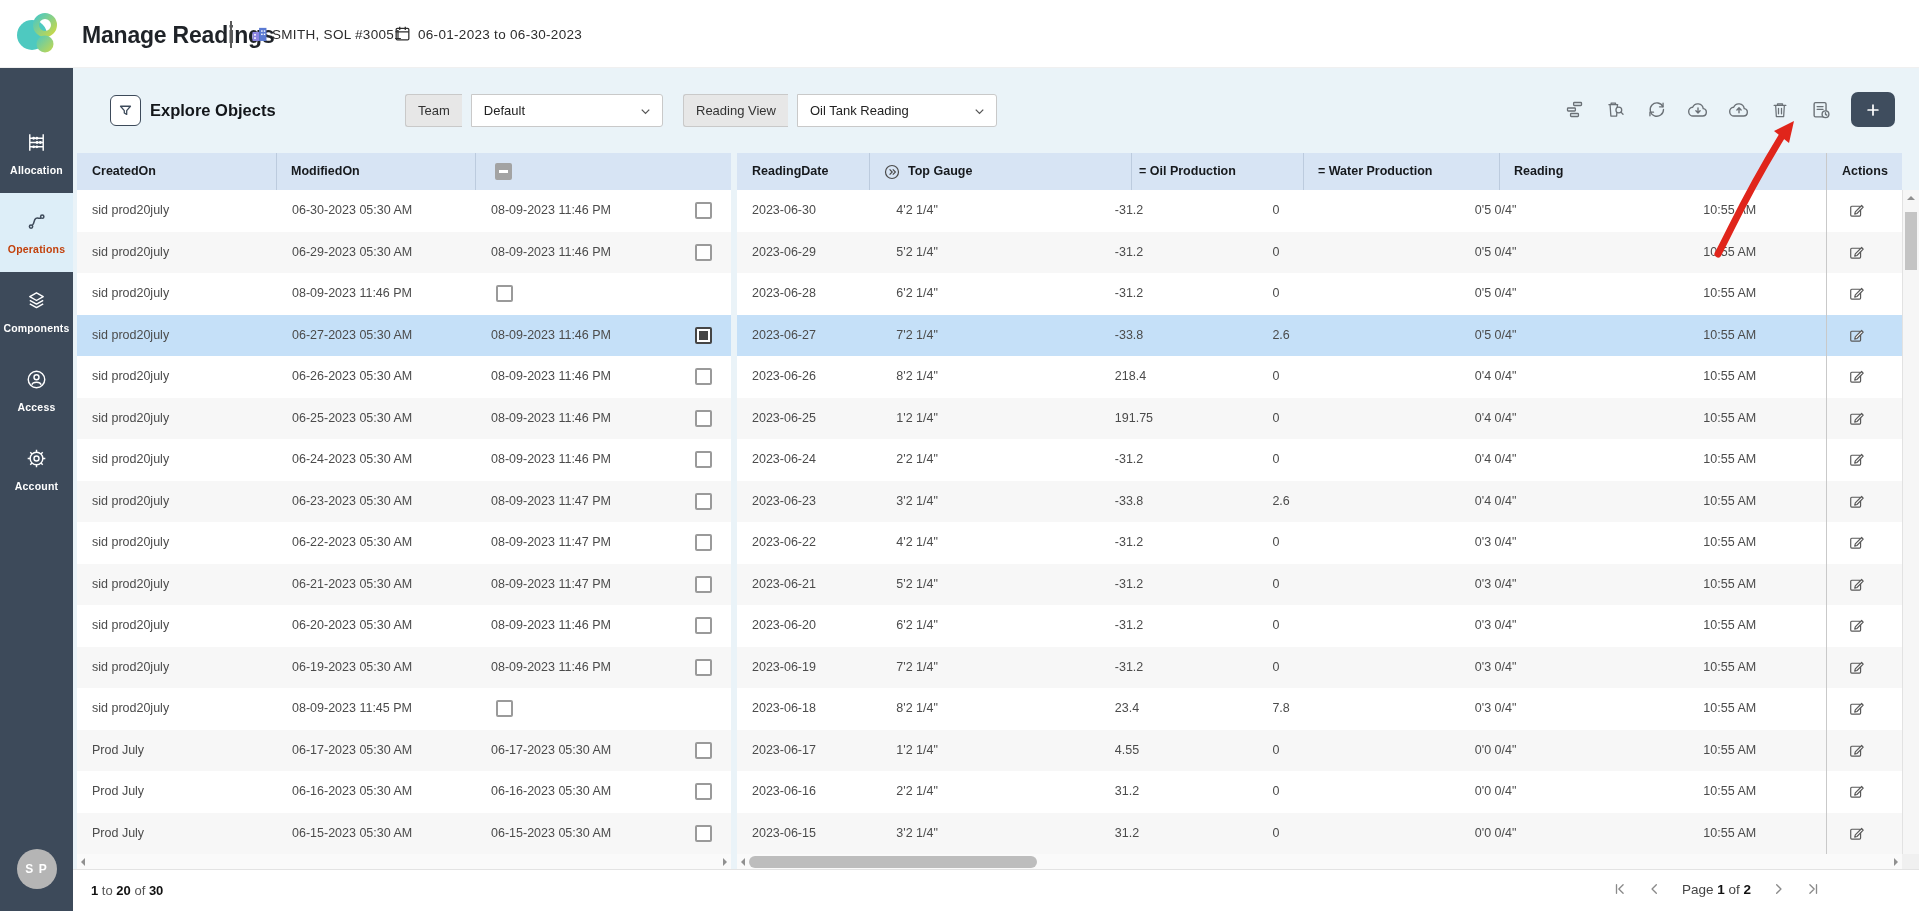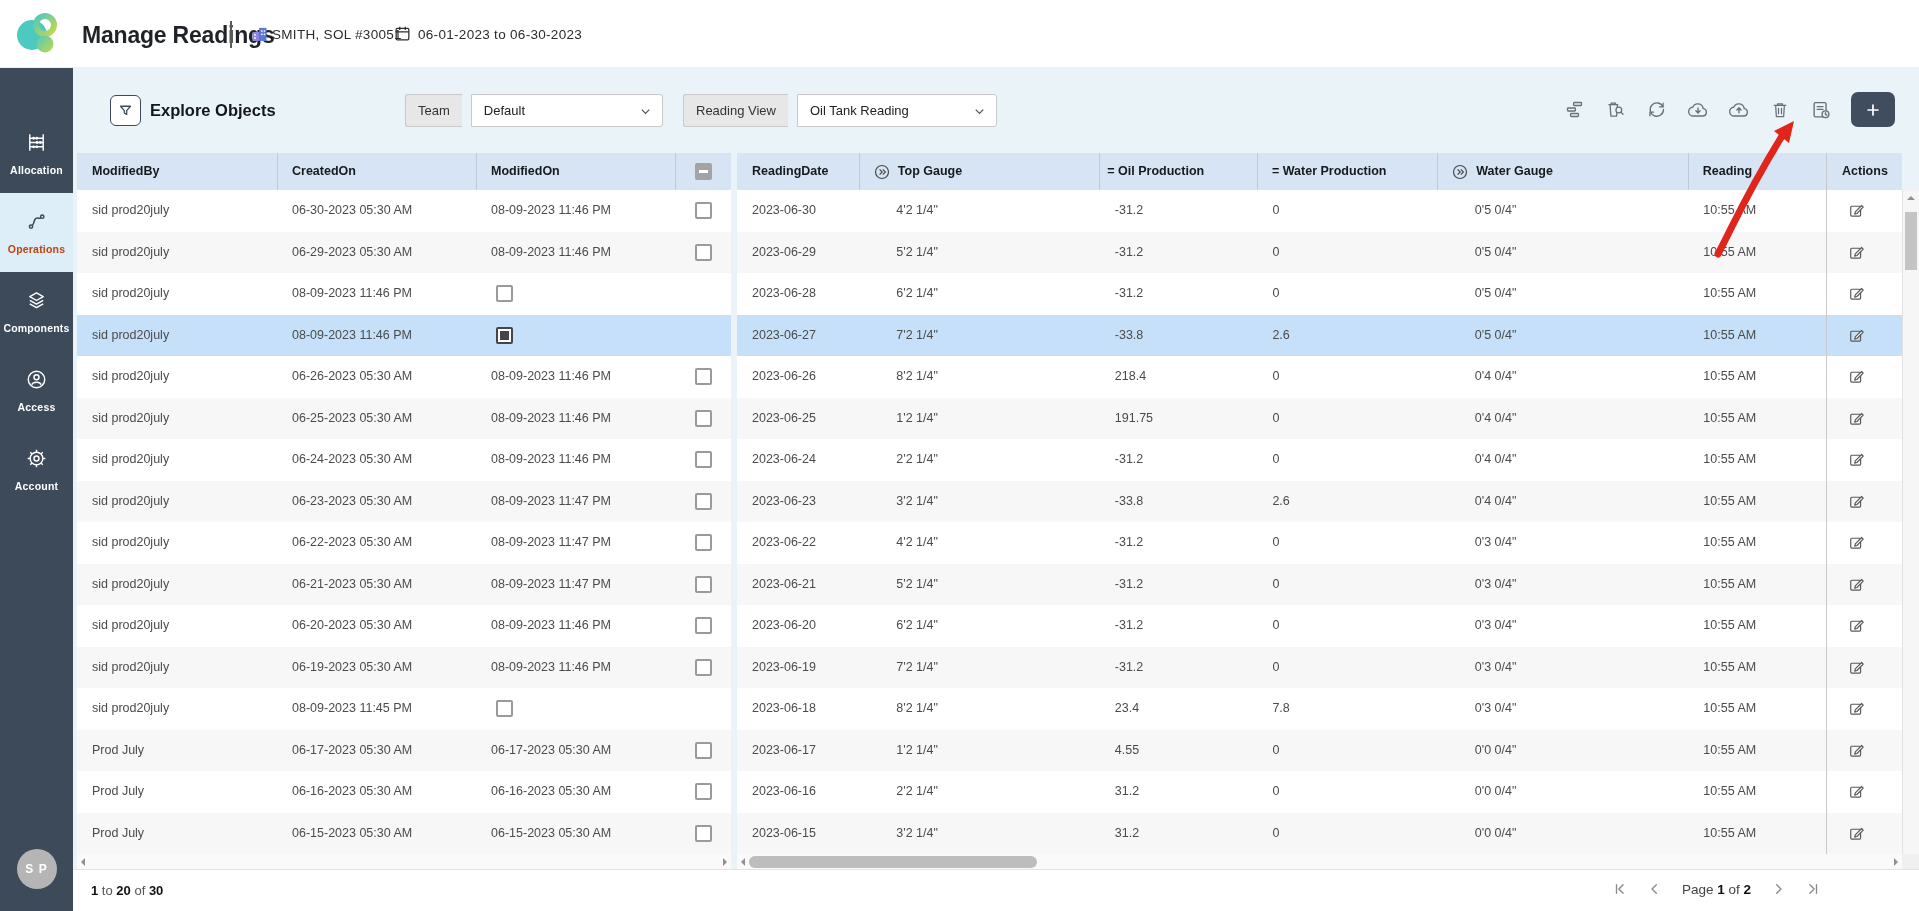--- a/index.html
+++ b/index.html
@@ -269,23 +269,20 @@
       <button class="add-btn">
         <svg width="18" height="18" viewBox="0 0 24 24" fill="none" stroke="#fff" stroke-width="2.3" stroke-linecap="round">
             <path d="M12 5.5v13M5.5 12h13"></path>
           </svg>
       </button>
     </div>
 
     <div class="table-wrap">
       <div class="pane pane-left">
         <div class="hrow" id="left-header">
-            <div class="hcell" style="width: 200px;">
-              <span class="hlabel">ModifiedBy</span>
-            </div>
             <div class="hcell" style="width: 199px;">
               <span class="hlabel">CreatedOn</span>
             </div>
             <div class="hcell" style="width: 199px;">
               <span class="hlabel">ModifiedOn</span>
             </div>
             <div class="hcell cbwrap" style="width: 56px;">
               <span class="cb indet"></span>
             </div>
           </div>
@@ -308,20 +305,21 @@
             </div>
             <div class="row">
               <div class="cell" style="width: 200px;">sid prod20july</div>
               <div class="cell" style="width: 199px;">08-09-2023 11:46 PM</div>
               <div class="cell cbwrap" style="width: 56px;">
                 <span class="cb"></span>
               </div>
             </div>
             <div class="row sel">
               <div class="cell" style="width: 200px;">sid prod20july</div>
+              <div class="cell" style="width: 199px;">06-27-2023 05:30 AM</div>
               <div class="cell" style="width: 199px;">08-09-2023 11:46 PM</div>
               <div class="cell cbwrap" style="width: 56px;">
                 <span class="cb checked"></span>
               </div>
             </div>
             <div class="row">
               <div class="cell" style="width: 200px;">sid prod20july</div>
               <div class="cell" style="width: 199px;">06-26-2023 05:30 AM</div>
               <div class="cell" style="width: 199px;">08-09-2023 11:46 PM</div>
               <div class="cell cbwrap" style="width: 56px;">
@@ -429,29 +427,20 @@
                   <path d="M5.6 5.3 8.2 8 5.6 10.7M8.8 5.3 11.4 8 8.8 10.7"></path>
                 </svg>
               </span>
               <span class="hlabel">Top Gauge</span>
             </div>
             <div class="hcell" style="width: 172px; padding-left: 8px;">
               <span class="hlabel">= Oil Production</span>
             </div>
             <div class="hcell" style="width: 196px;">
               <span class="hlabel">= Water Production</span>
-            </div>
-            <div class="hcell" style="width: 273px;">
-              <span class="hicon" style="display: flex;">
-                <svg width="16" height="16" viewBox="0 0 16 16" fill="none" stroke="#4a4a4a" stroke-width="1.2">
-                  <circle cx="8" cy="8" r="6.5"></circle>
-                  <path d="M5.6 5.3 8.2 8 5.6 10.7M8.8 5.3 11.4 8 8.8 10.7"></path>
-                </svg>
-              </span>
-              <span class="hlabel">Water Gauge</span>
             </div>
             <div class="hcell" style="width: 150px;">
               <span class="hlabel">Reading</span>
             </div>
           </div>
         <div id="right-rows">
             <div class="row">
               <div class="cell" style="width: 132px;">2023-06-30</div>
               <div class="cell gaugepad" style="width: 262px;">4'2 1/4"</div>
               <div class="cell" style="width: 172px;">-31.2</div>

